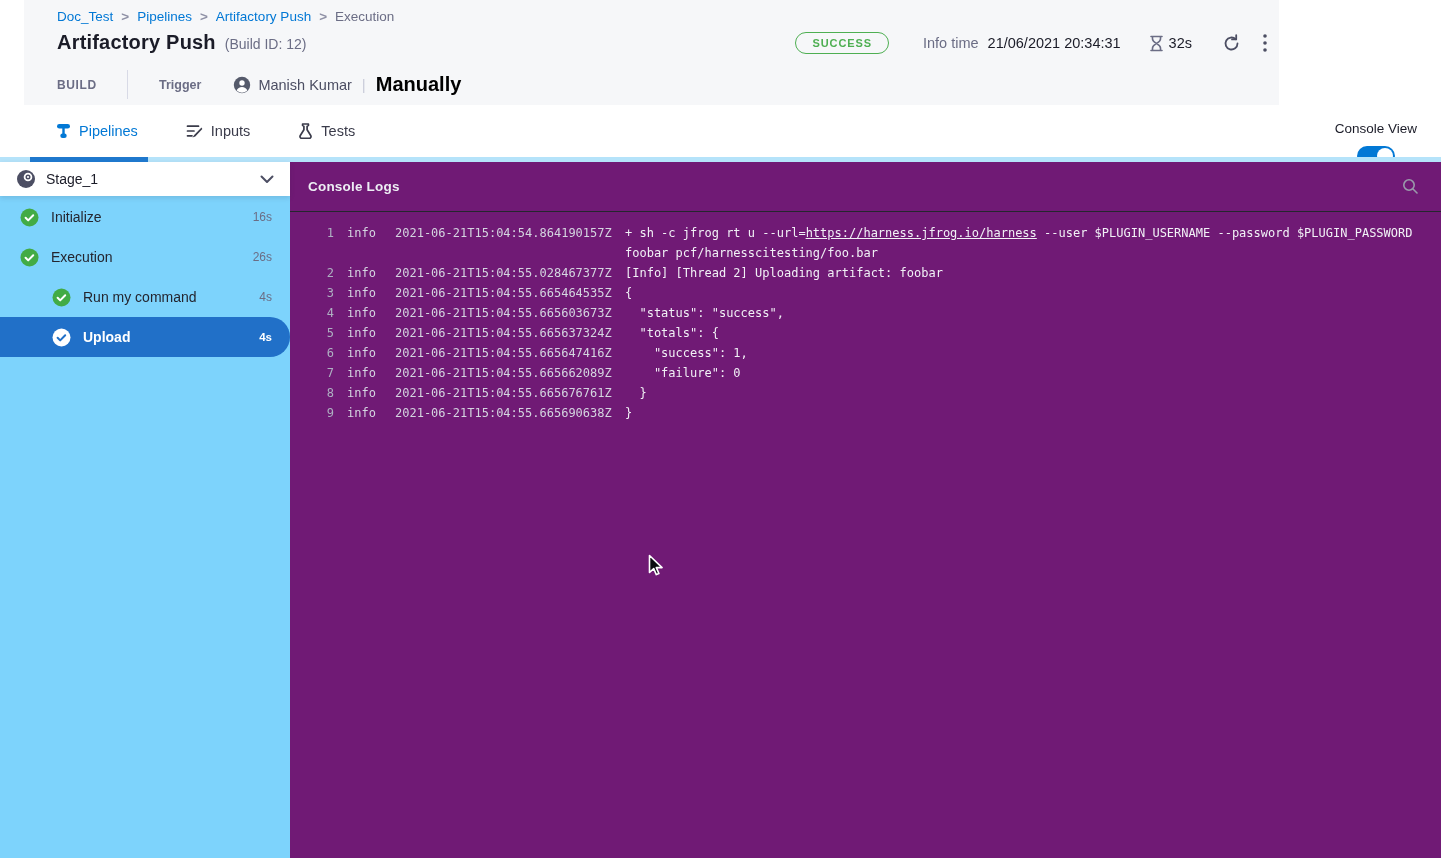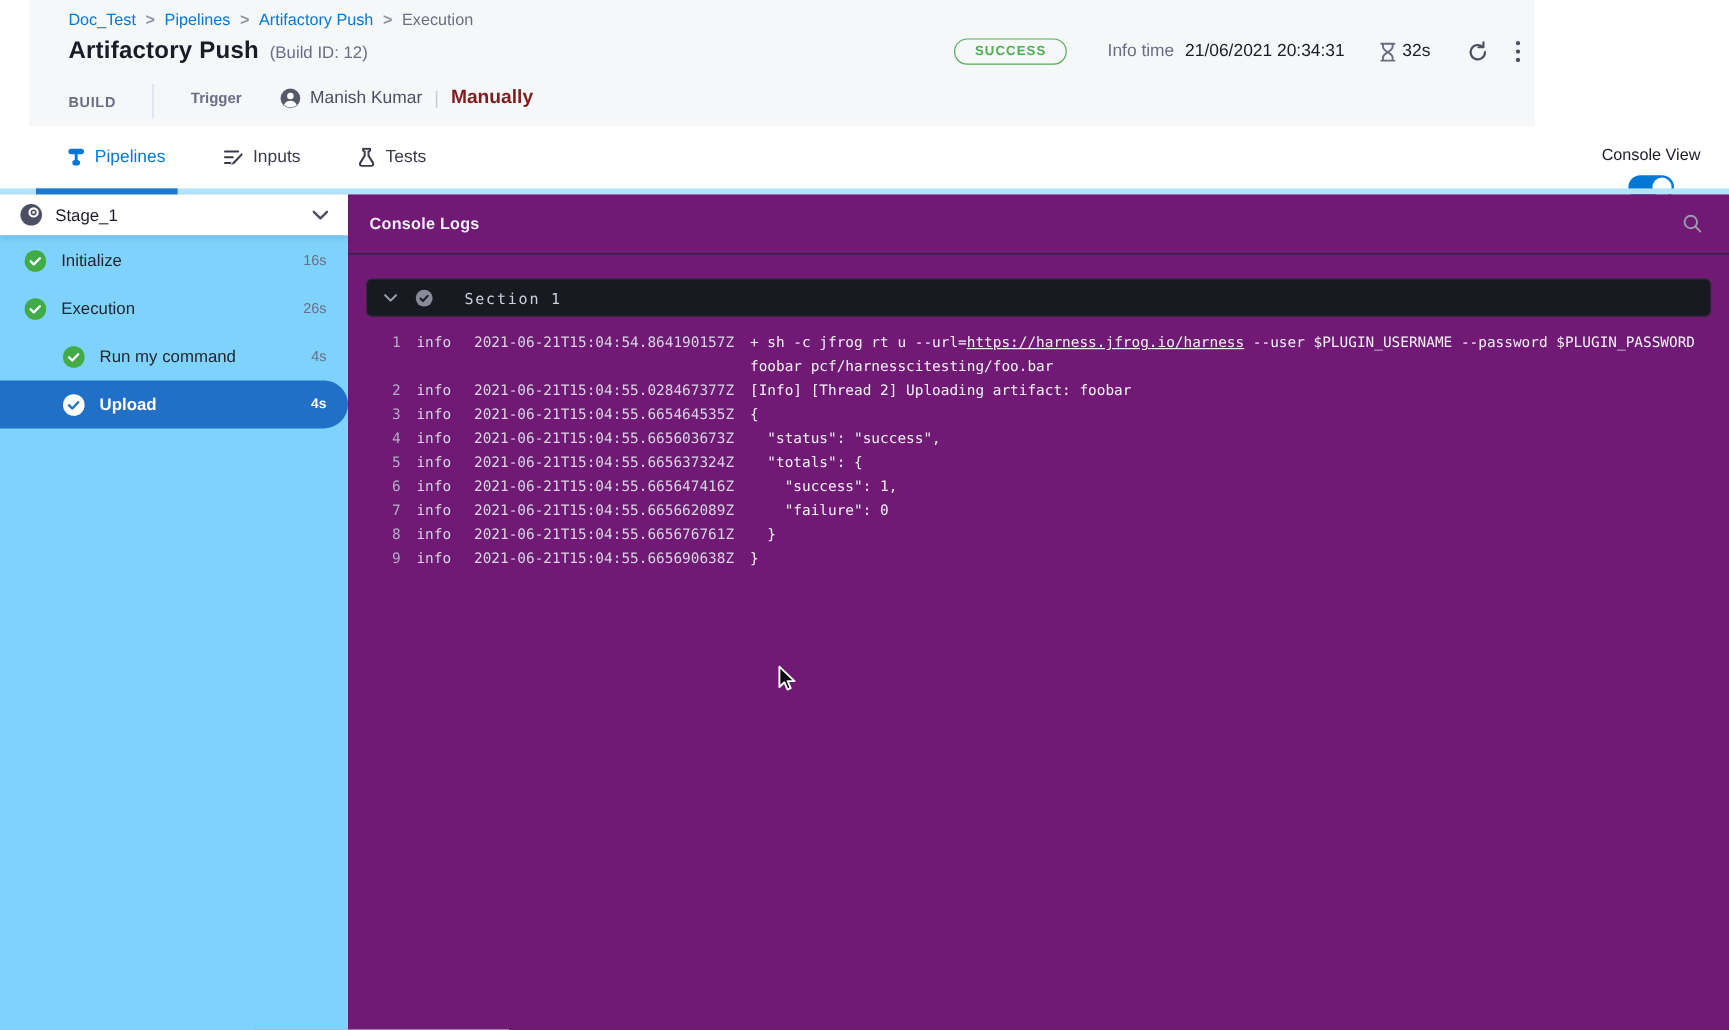--- a/index.html
+++ b/index.html
@@ -28,21 +28,21 @@
   .refresh-btn { margin-left:26px; }
   .more-btn { margin-left:14px; }
 
   .build-label { position:absolute; top:78px; left:33px; font-size:12px; font-weight:700;
     color:#6b6d85; letter-spacing:.6px; }
   .vdivider { position:absolute; top:70px; left:103px; width:1px; height:29px; background:#d8dae6; }
   .trigger-cluster { position:absolute; top:73px; left:135px; display:flex; align-items:center; }
   .trigger-label { font-size:12.5px; font-weight:700; color:#6b6d85; margin-right:32px; }
   .trigger-user { font-size:14.5px; color:#4c4e63; margin-left:7px; }
   .trigger-pipe { color:#c9cbd9; margin:0 10px; font-size:15px; }
-  .trigger-type { font-size:16px; font-weight:600; color:#7f1d1d; }
+  .trigger-type { font-size:20px; font-weight:600; color:#000000; }
 
   
   .tab-bar { position:absolute; top:105px; left:0; width:1441px; height:57px; background:#ffffff; }
   .tabs { position:absolute; left:56px; top:0; height:52px; display:flex; align-items:center; gap:48px; }
   .tab { display:flex; align-items:center; gap:8px; font-size:14.5px; color:#3a3b4a; cursor:pointer; }
   .tab.active { color:#0278d5; font-weight:500; }
   .tab-strip { position:absolute; bottom:0; left:0; width:1441px; height:5px; background:#b5e3fa; }
   .tab-indicator { position:absolute; bottom:0; left:30px; width:118px; height:5px; background:#1f78cd; z-index:2; }
   .console-view { position:absolute; right:24px; top:16px; display:flex; align-items:center; gap:10px;
     font-size:13.5px; color:#1b1c28;flex-direction:column; }
@@ -268,34 +268,20 @@
     <span class="console-title">Console Logs</span>
     <button class="icon-btn console-search">
       <span style="display:flex">
         <svg width="17" height="17" viewBox="0 0 17 17">
             <circle cx="7" cy="7" r="5.2" fill="none" stroke="#9a9bab" stroke-width="1.6"></circle>
             <path d="M11 11l4 4" stroke="#9a9bab" stroke-width="1.6" stroke-linecap="round"></path>
           </svg>
       </span>
     </button>
   </div>
-  <div class="section-bar">
-    <span style="display:flex">
-      <svg width="11" height="7" viewBox="0 0 11 7">
-          <path d="M1 1l4.5 4.5L10 1" fill="none" stroke="#9a9bab" stroke-width="1.7" stroke-linecap="round" stroke-linejoin="round"></path>
-        </svg>
-    </span>
-    <span class="section-check">
-      <svg width="15" height="15" viewBox="0 0 15 15">
-          <circle cx="7.5" cy="7.5" r="7" fill="#8a8b9a"></circle>
-          <path d="M4.4 7.8l2 2 4-4.2" fill="none" stroke="#191a21" stroke-width="1.7" stroke-linecap="round" stroke-linejoin="round"></path>
-        </svg>
-    </span>
-    <span class="section-label">Section 1</span>
-  </div>
   <div class="log-area">
       <div class="log-row"><span class="ln">1</span><span class="lvl">info</span><span class="ts">2021-06-21T15:04:54.864190157Z</span><span class="msg"><span>+ sh -c jfrog rt u --url=</span><a class="lnk">https://harness.jfrog.io/harness</a><span> --user $PLUGIN_USERNAME --password $PLUGIN_PASSWORD</span></span></div>
       <div class="log-row"><span class="ln"></span><span class="lvl"></span><span class="ts"></span><span class="msg"><span>foobar pcf/harnesscitesting/foo.bar</span></span></div>
       <div class="log-row"><span class="ln">2</span><span class="lvl">info</span><span class="ts">2021-06-21T15:04:55.028467377Z</span><span class="msg"><span>[Info] [Thread 2] Uploading artifact: foobar</span></span></div>
       <div class="log-row"><span class="ln">3</span><span class="lvl">info</span><span class="ts">2021-06-21T15:04:55.665464535Z</span><span class="msg"><span>{</span></span></div>
       <div class="log-row"><span class="ln">4</span><span class="lvl">info</span><span class="ts">2021-06-21T15:04:55.665603673Z</span><span class="msg"><span>  "status": "success",</span></span></div>
       <div class="log-row"><span class="ln">5</span><span class="lvl">info</span><span class="ts">2021-06-21T15:04:55.665637324Z</span><span class="msg"><span>  "totals": {</span></span></div>
       <div class="log-row"><span class="ln">6</span><span class="lvl">info</span><span class="ts">2021-06-21T15:04:55.665647416Z</span><span class="msg"><span>    "success": 1,</span></span></div>
       <div class="log-row"><span class="ln">7</span><span class="lvl">info</span><span class="ts">2021-06-21T15:04:55.665662089Z</span><span class="msg"><span>    "failure": 0</span></span></div>
       <div class="log-row"><span class="ln">8</span><span class="lvl">info</span><span class="ts">2021-06-21T15:04:55.665676761Z</span><span class="msg"><span>  }</span></span></div>

